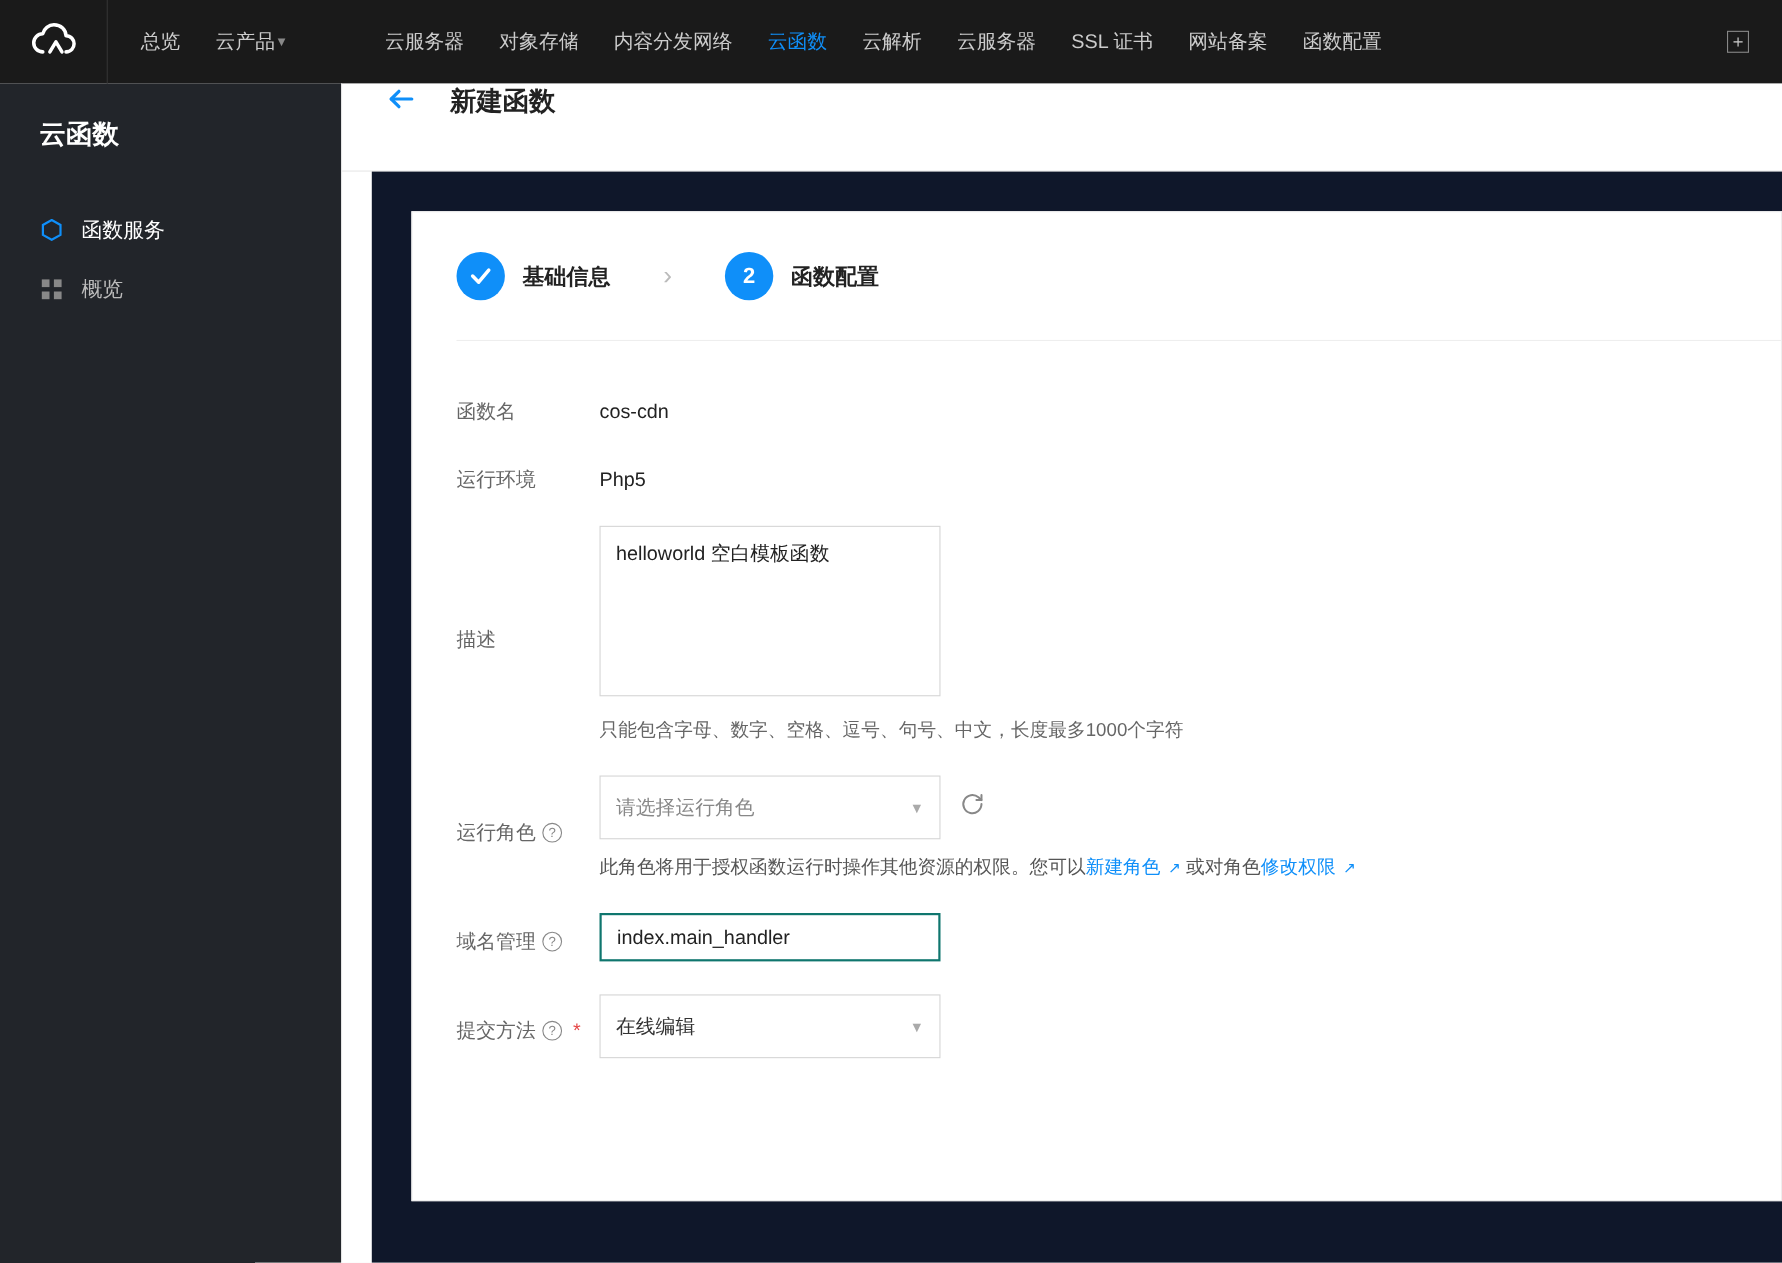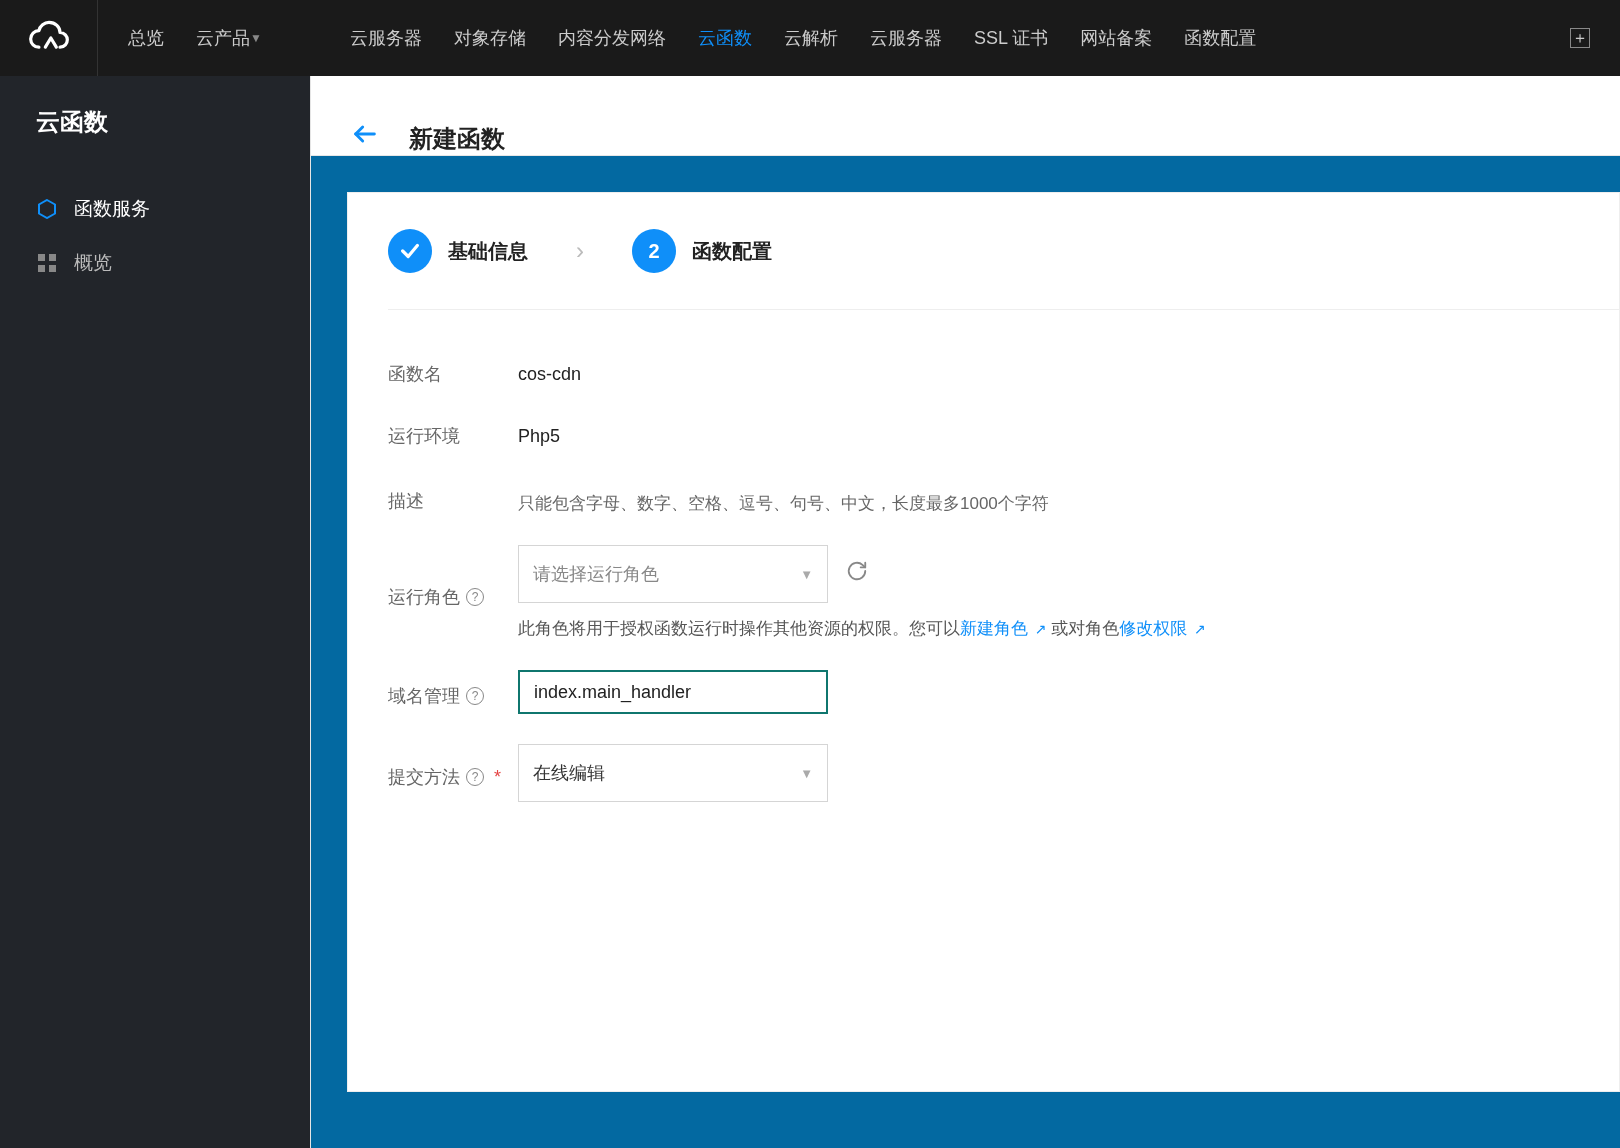--- a/index.html
+++ b/index.html
@@ -21,25 +21,25 @@
 .sidebar { width: 310px; background: #22252a; color: #ddd; padding-top: 30px; }
 .sidebar-title { font-size: 24px; font-weight: 600; color: #fff; padding: 0 36px 26px; }
 .sidebar-items { padding-top: 18px; }
 .sidebar-item { display: flex; align-items: center; gap: 16px; padding: 14px 36px; font-size: 19px; cursor: pointer; color: #bbb; }
 .sidebar-item.active { color: #fff; }
 .sidebar-item.active .sicon { color: #0f8ff9; }
 .sicon { width: 22px; height: 22px; display: inline-flex; align-items: center; justify-content: center; }
 
 
 .main { flex: 1; background: #fff; display: flex; flex-direction: column; border-left: 1px solid #e5e5e5; }
-.page-header { height: 80px; display:flex; align-items:flex-end; padding:0 40px; border-bottom:1px solid #e7e7e7; gap:30px; }
+.page-header { height: 80px; display:flex; align-items:flex-start; padding:0 40px; border-bottom:1px solid #e7e7e7; gap:30px; }
 .back-arrow { color:#0f8ff9; font-size:28px; cursor:pointer; }
 .page-title { font-size:24px; font-weight:600; color:#222; }
 
-.content-wrap { flex:1; background:#0369a1; padding:36px 0 0 36px; }
+.content-wrap { flex:1; background:#0f172a; padding:36px 0 0 36px;margin-left:27px; }
 .card { background:#fff; border:1px solid #eee; padding:36px 0 0 40px; min-height:900px; }
 
 
 .stepper { display:flex; align-items:center; gap:28px; padding-bottom:36px; border-bottom:1px solid #eee; margin-bottom:44px; margin-right:0px; }
 .step { display:flex; align-items:center; gap:16px; }
 .step-circle { width:44px; height:44px; border-radius:50%; background:#0f8ff9; color:#fff; display:flex; align-items:center; justify-content:center; font-size:20px; font-weight:600; }
 .step-label { font-size:20px; font-weight:700; color:#222; }
 .step-sep { color:#bbb; font-size:24px; padding:0 20px; }
 
 
@@ -158,20 +158,21 @@
         </div>
 
         <div class="form-row">
           <div class="form-label">运行环境</div>
           <div class="form-value">Php5</div>
         </div>
 
         <div class="form-row">
           <div class="form-label">描述</div>
           <div class="form-field">
+            <textarea class="desc" style="">helloworld 空白模板函数</textarea>
             <div class="hint">只能包含字母、数字、空格、逗号、句号、中文，长度最多1000个字符</div>
           </div>
         </div>
 
         <div class="form-row">
           <div class="form-label">
             <span>运行角色</span>
             <span class="help-icon">?</span>
           </div>
           <div class="form-field">

